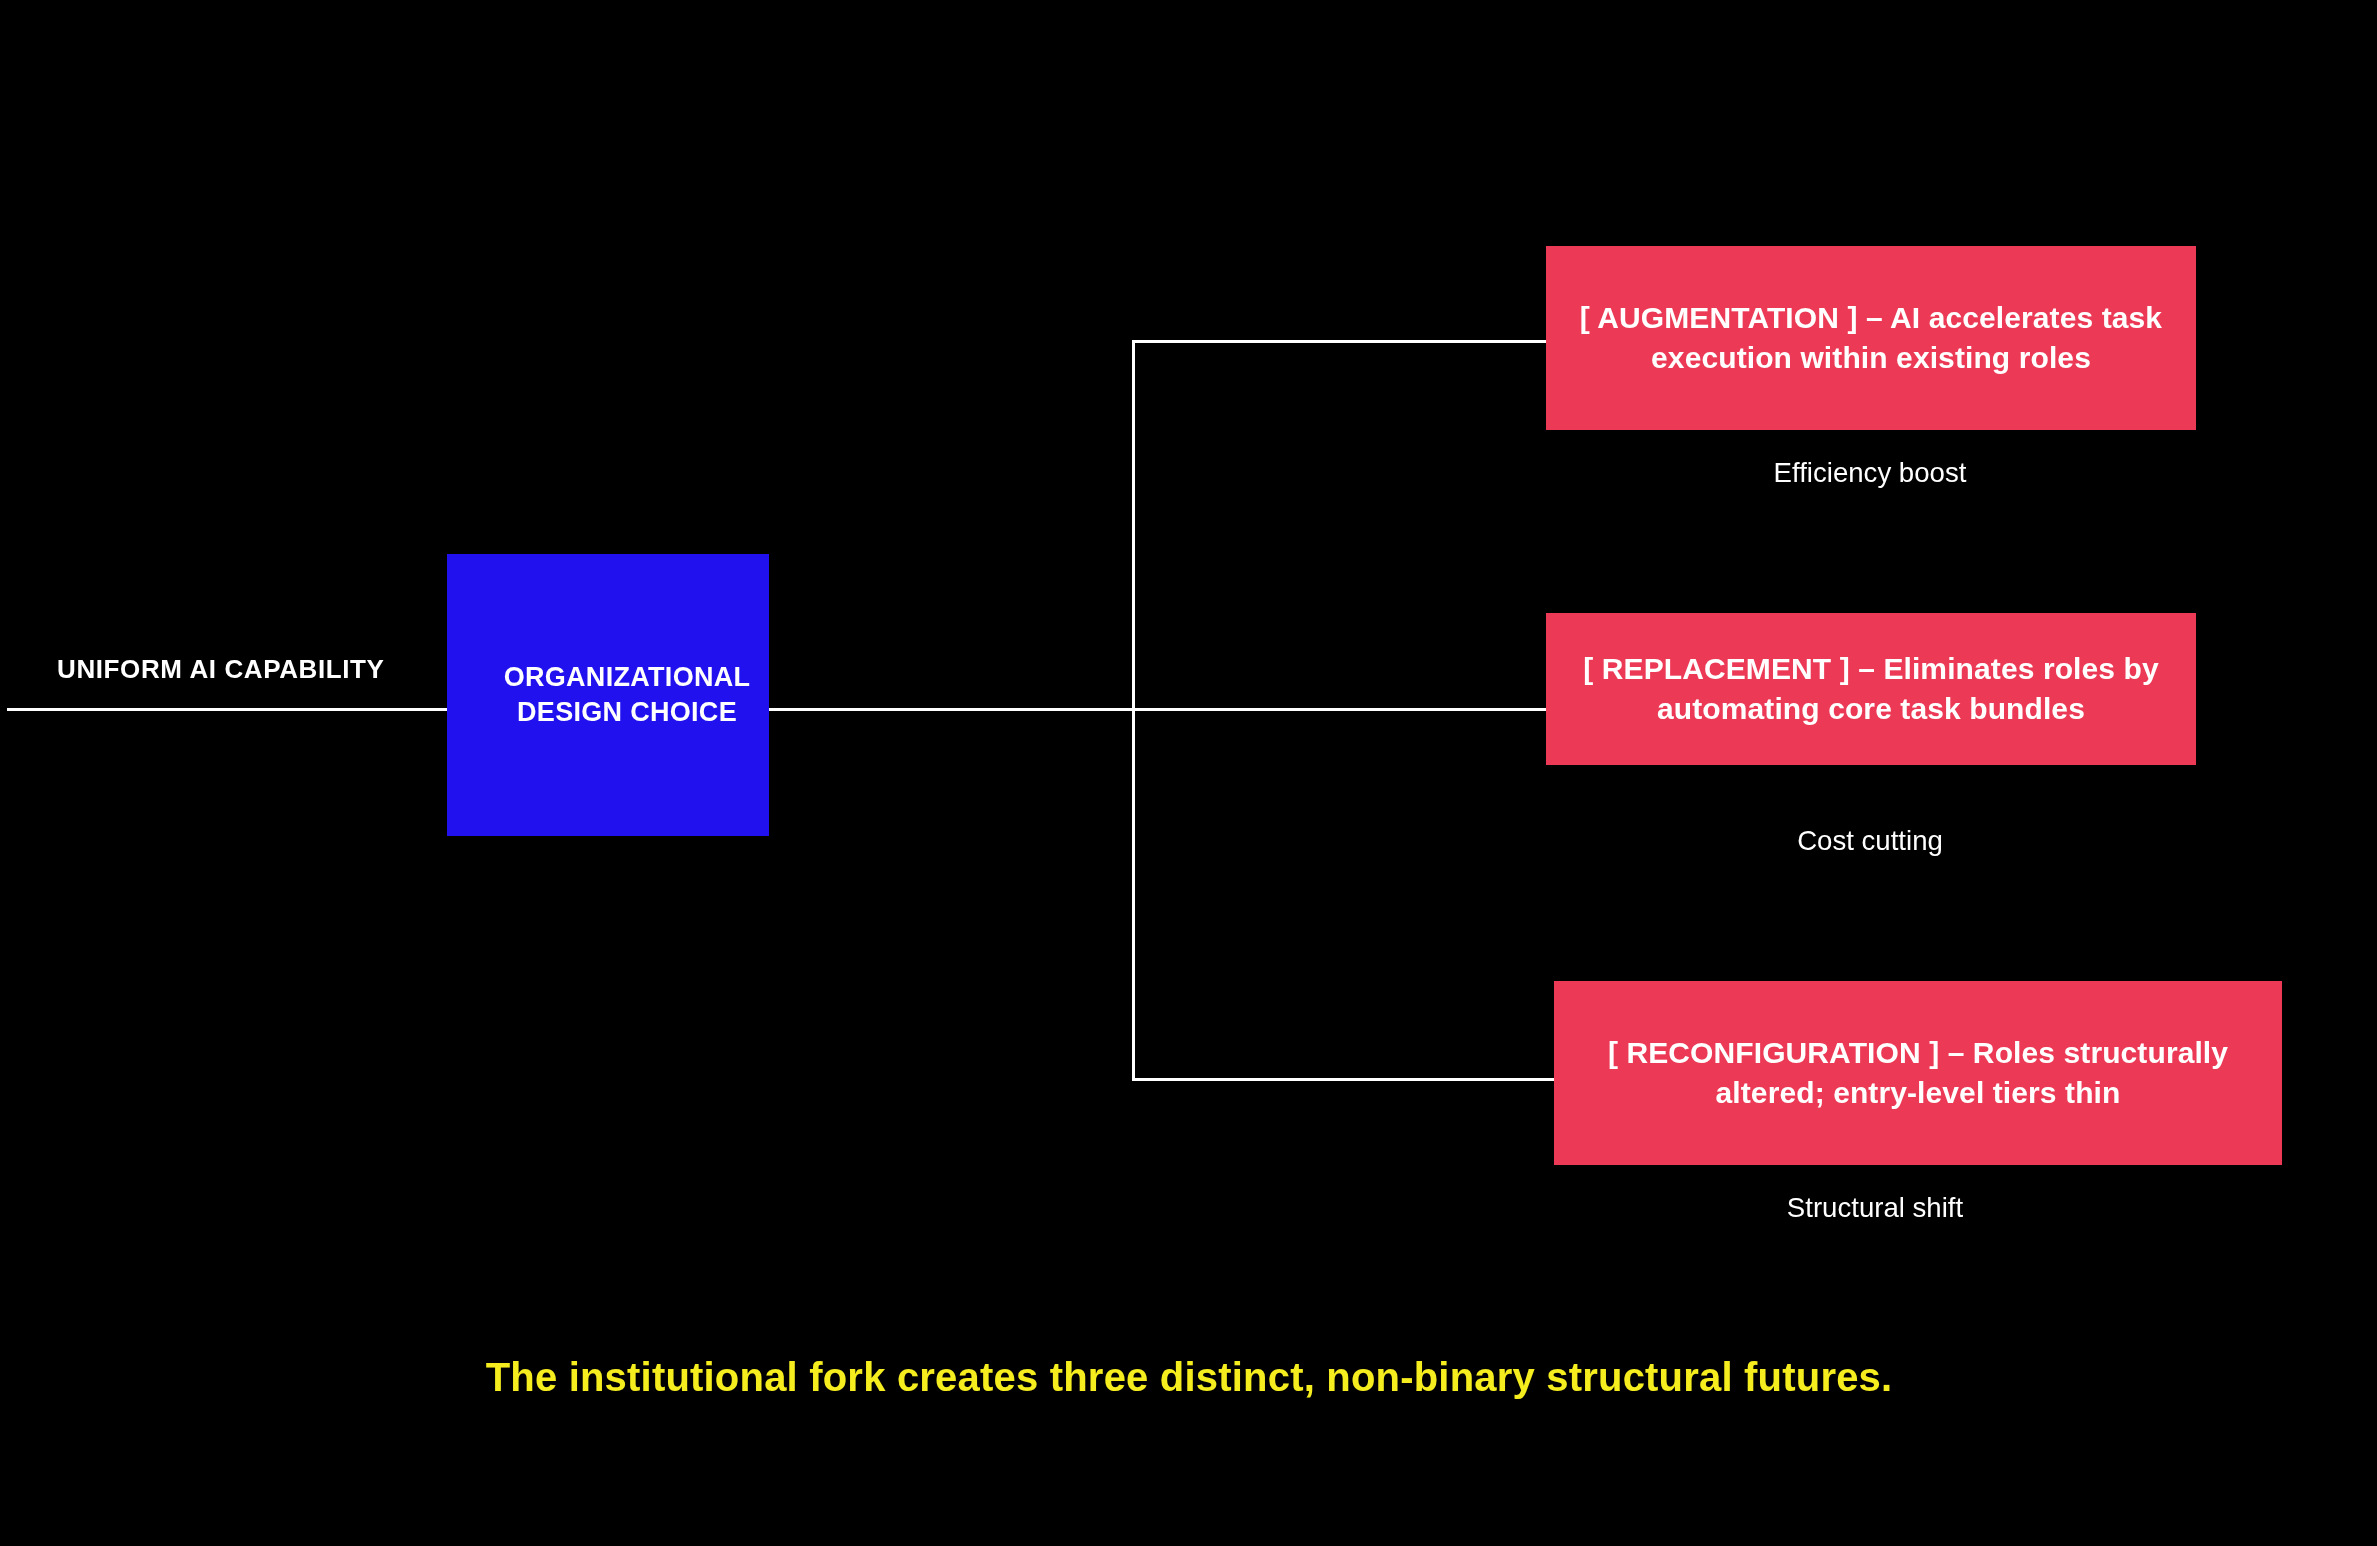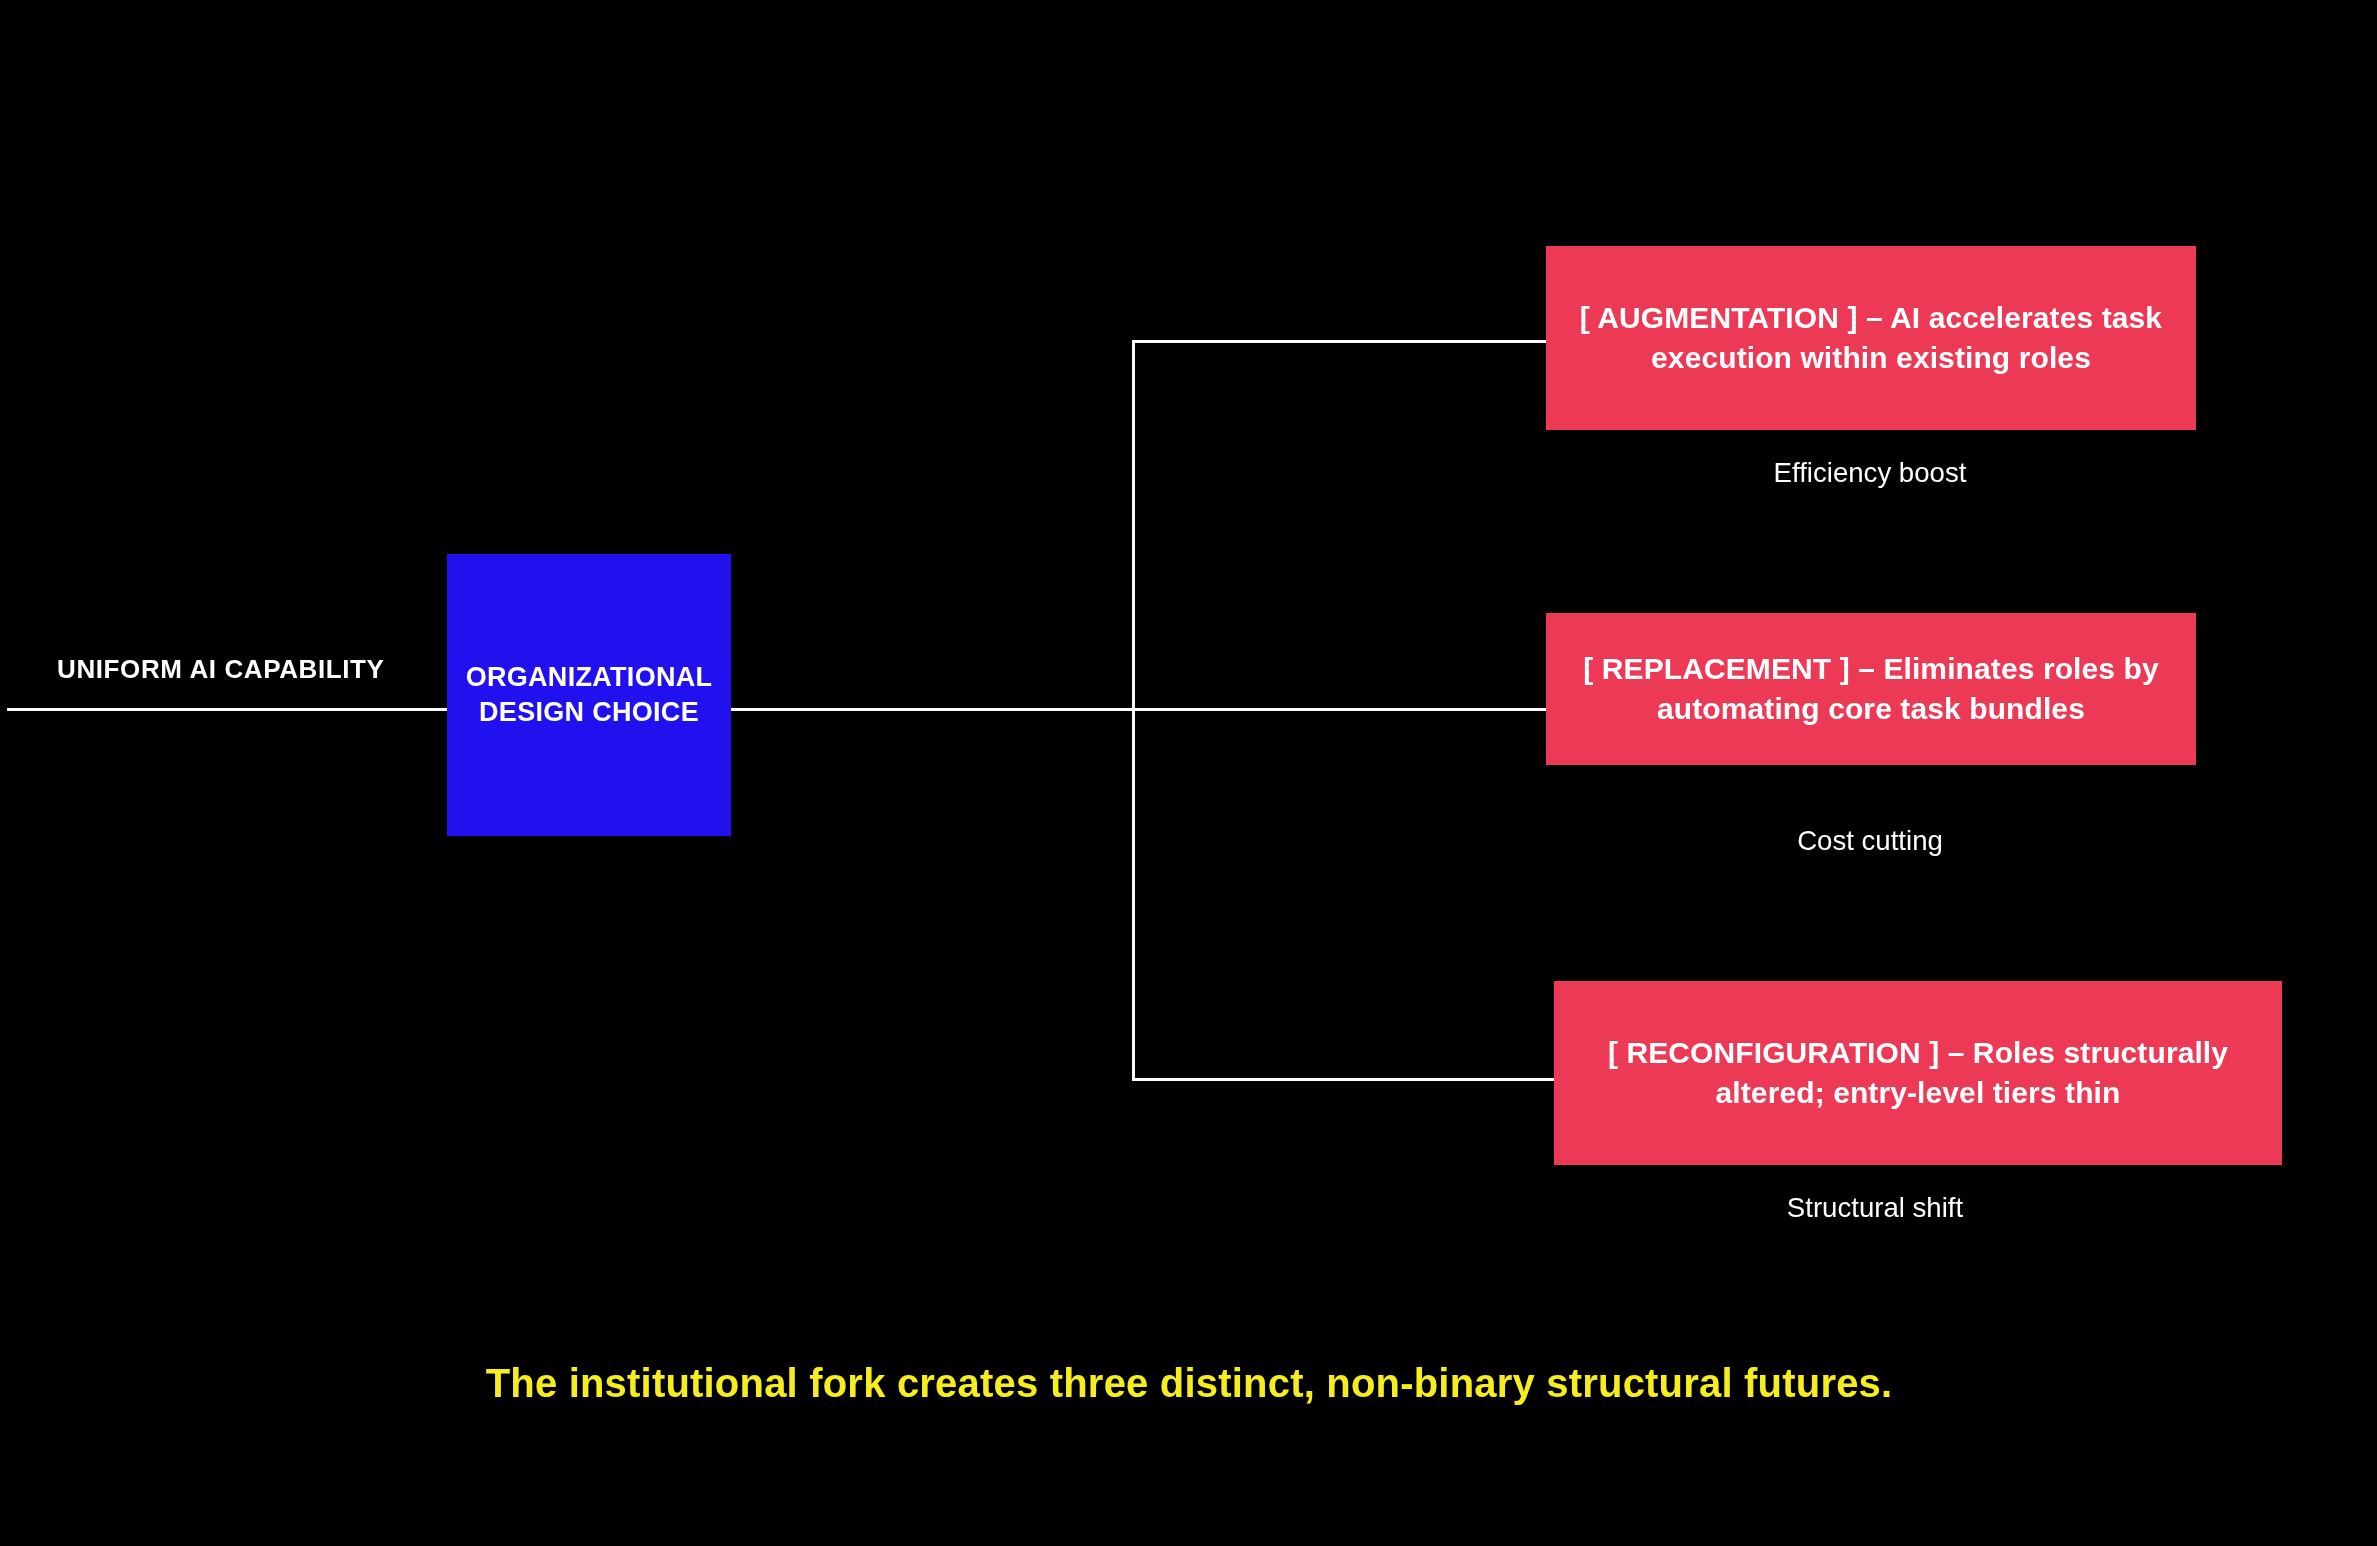--- a/index.html
+++ b/index.html
@@ -46,20 +46,21 @@
     position: absolute;
     left: 447px;
     top: 554px;
     width: 284px;
     height: 282px;
     background: #2011ee;
     display: flex;
     align-items: center;
     justify-content: center;
     text-align: center;
+    padding-left: 38px;
   }
   #decision-node .node-text {
     color: #ffffff;
     font-size: 27px;
     font-weight: 700;
     line-height: 1.28;
     letter-spacing: 0.3px;
     white-space: pre-line;
   }
 
@@ -104,21 +105,20 @@
   #takeaway {
     position: absolute;
     left: 0;
     top: 1355px;
     width: 2378px;
     text-align: center;
     color: #f5ed1e;
     font-size: 40px;
     font-weight: 700;
     letter-spacing: 0.2px;
-    margin-top: 6px;
   }
 </style>
 </head>
 <body>
 
 <div id="stage">
 
   <div class="line line-h" style="left:6.7px; top:708px; width:440px;"></div>
 
   <div class="line line-h" style="left:731px; top:708px; width:403px;"></div>

